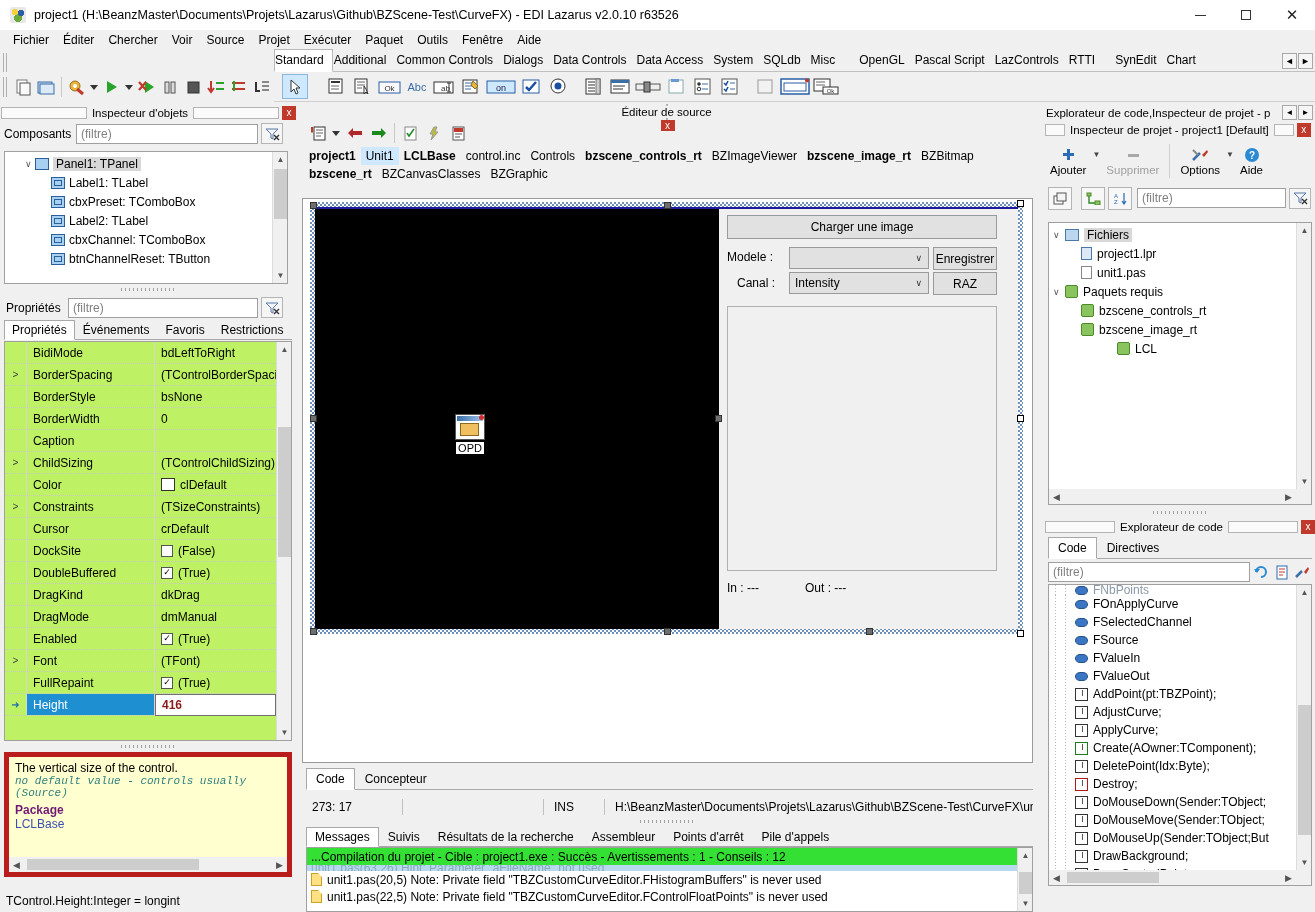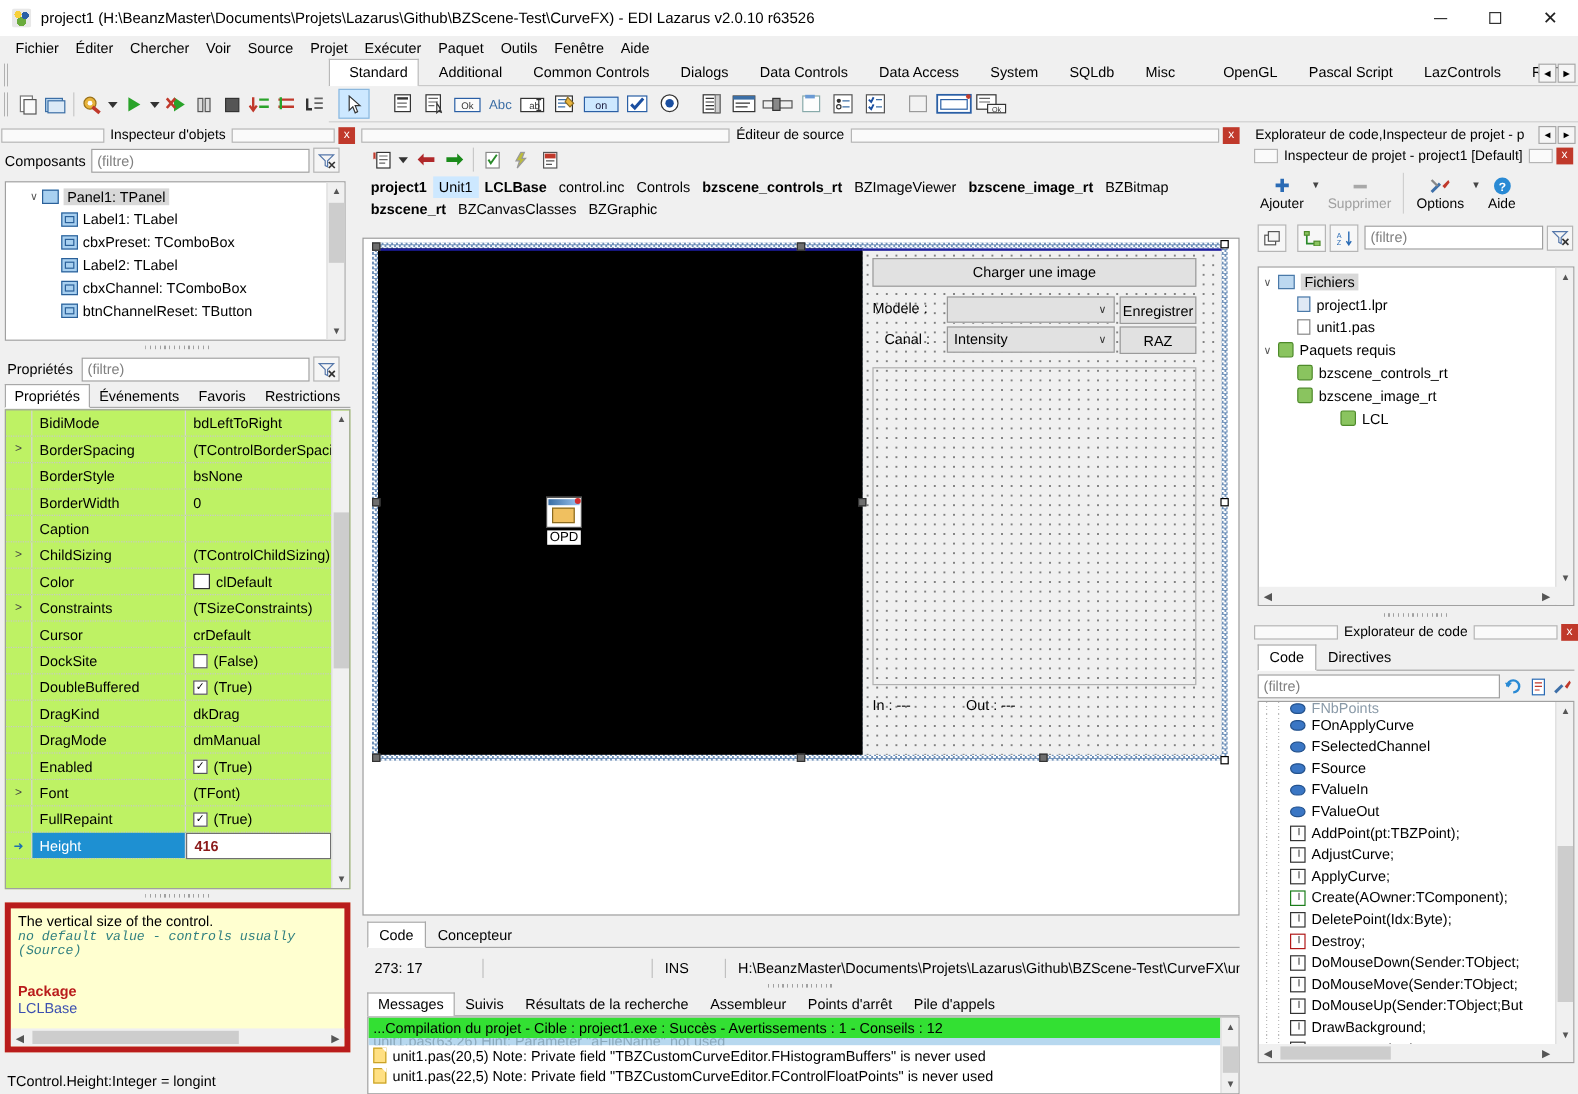--- a/index.html
+++ b/index.html
@@ -40,21 +40,21 @@
   .menubar { position:absolute; left:0; top:30px; width:1315px; height:19px;
              background:#f0f0f0; display:flex; align-items:center; padding-left:6px; }
   .menu-item { padding:2px 7px; font-size:12px; color:#000; white-space:nowrap; }
 
   
   .palette-tabs {
     position:absolute; left:274px; top:49px; width:1041px; height:23px;
     background:#f0f0f0; display:flex; align-items:flex-end;
     border-bottom:1px solid #c0c0c0;
   }
-  .ptab { font-size:12px; padding:3px 8px 4px 16px; white-space:nowrap; color:#000;
+  .ptab { font-size:12px; padding:3px 8px 4px 0; white-space:nowrap; color:#000;
           border:1px solid transparent; border-bottom:none; }
   .ptab.active { background:#ffffff; border:1px solid #b9b9b9; border-bottom:1px solid #ffffff;
                  position:relative; top:1px; }
   .ptab-scroll { position:absolute; right:2px; top:4px; display:flex; gap:1px; }
   .ptab-scroll div { width:15px; height:16px; border:1px solid #a8a8a8; background:#f5f5f5;
                      font-size:9px; display:flex; align-items:center; justify-content:center; }
 
   
   .maintoolbar { position:absolute; left:0; top:72px; width:274px; height:30px; background:#f0f0f0;
                  display:flex; align-items:center; }
@@ -131,21 +131,21 @@
                     height:22px; margin-right:0; }
   .chkbox { width:12px; height:12px; border:1px solid #555; background:#fff; display:inline-flex;
             align-items:center; justify-content:center; font-size:9px; line-height:1; flex:none; }
   .colorbox { width:14px; height:13px; border:1px solid #333; background:#fff; flex:none; }
 
   
   .hintbox { border:5px solid #b91c1c; background:#ffffd0; position:relative; overflow:hidden;
              padding:4px 6px; font-size:12px; }
   .hintbox .h1 { color:#000; }
   .hintbox .h2 { color:#2f7f7f; font-family:"Liberation Mono", monospace; font-size:11px; font-style:italic;}
-  .hintbox .h3 { color:#b91c1c; font-weight:bold; margin-top:20px; }
+  .hintbox .h3 { color:#701a75; font-weight:bold; margin-top:4px; }
   .hintbox .h4 { color:#3b4fb0; }
   .statusline { font-size:12px; padding:2px 4px; }
 
   
   .center { position:absolute; left:300px; top:104px; width:740px; height:790px; }
 
   .srctabs { display:flex; flex-wrap:wrap; padding:2px 4px 2px 4px; gap:0px; }
   .srctab { font-size:12px; padding:2px 5px; white-space:nowrap; }
   .srctab.bold { font-weight:bold; }
   .srctab.active { background:#cde8ff; }
@@ -719,21 +719,21 @@
       </div>
     </div>
 
     <div class="statusline" style="position:absolute;left:2px;top:788px;">TControl.Height:Integer = longint</div>
   </div>
 
   <div class="vsplit" style="left:296px;top:104px;width:4px;height:790px;"></div>
 
   <div class="center">
 
-    <div class="dockhdr" style="width:733px;">
+    <div class="dockhdr" style="width:733px;flex-direction:column;">
       <div class="bar"></div>
       <div class="cap">Éditeur de source</div>
       <div class="bar"></div>
       <div class="xbtn">x</div>
     </div>
 
     <div style="display:flex;align-items:center;height:24px;padding-left:6px;">
       <div class="tbtn">
         <svg width="15" height="15">
             <rect x="3" y="1" width="11" height="13" fill="#fff" stroke="#333"></rect>

